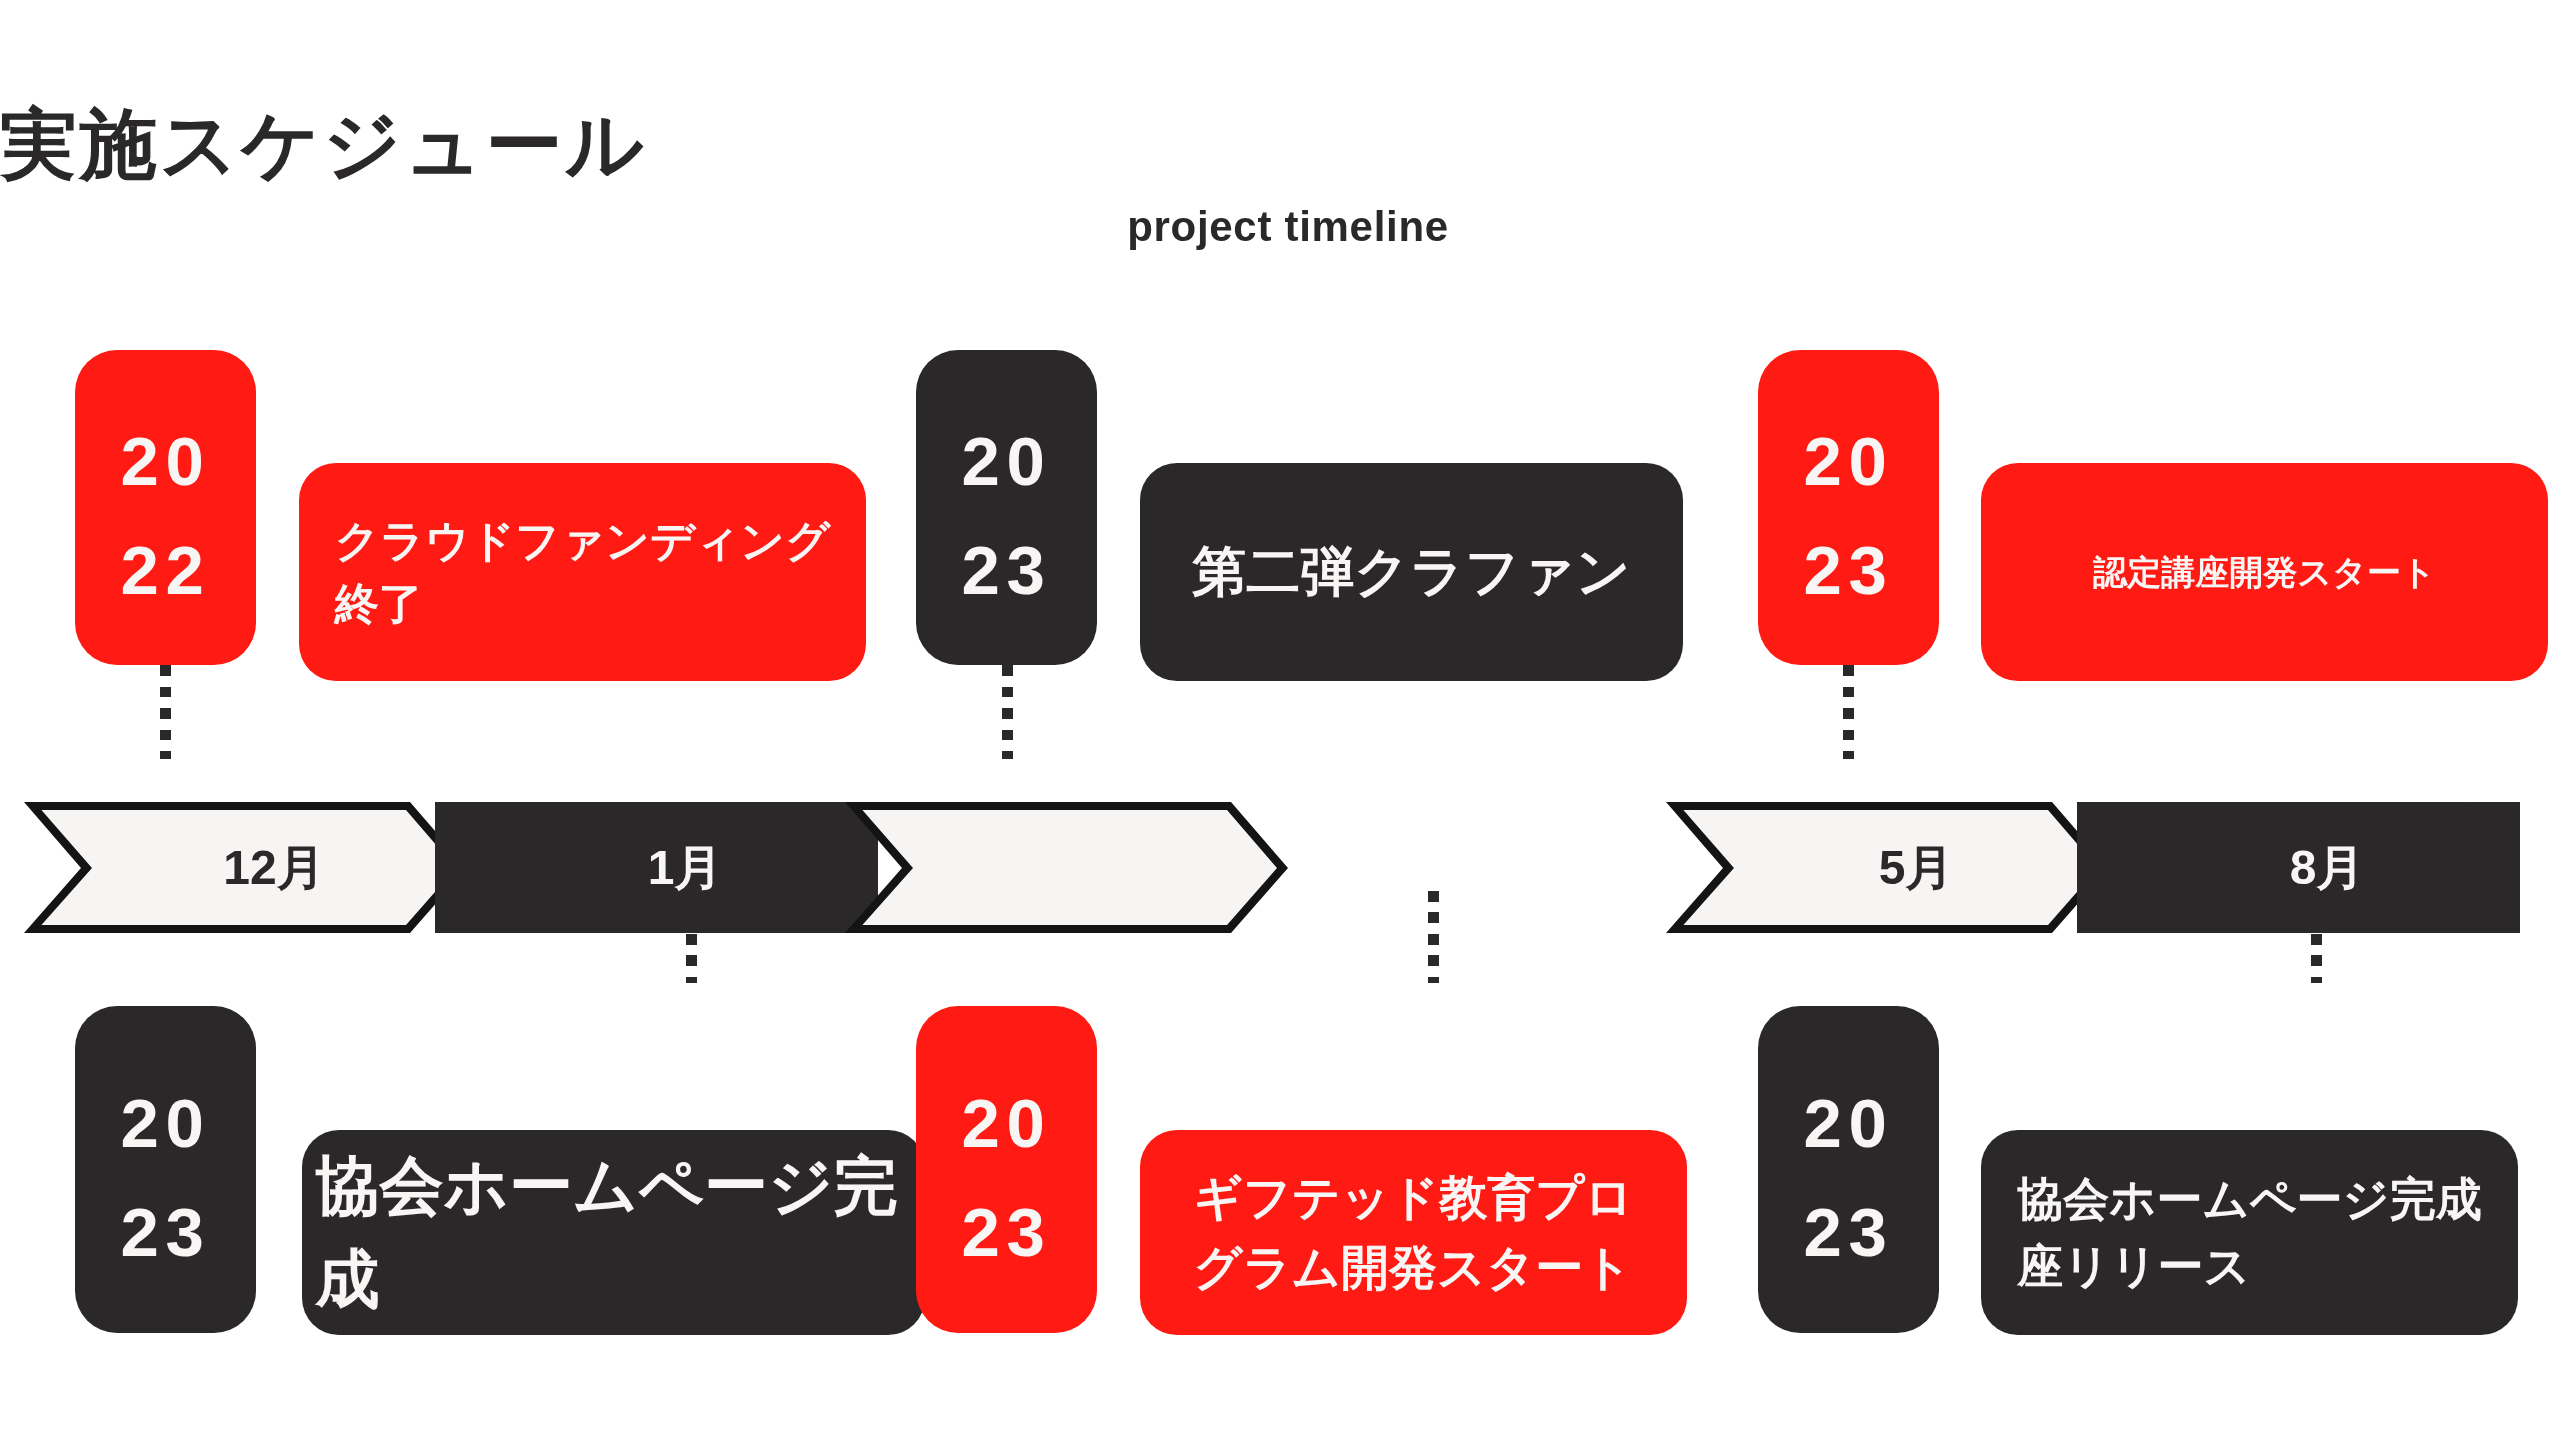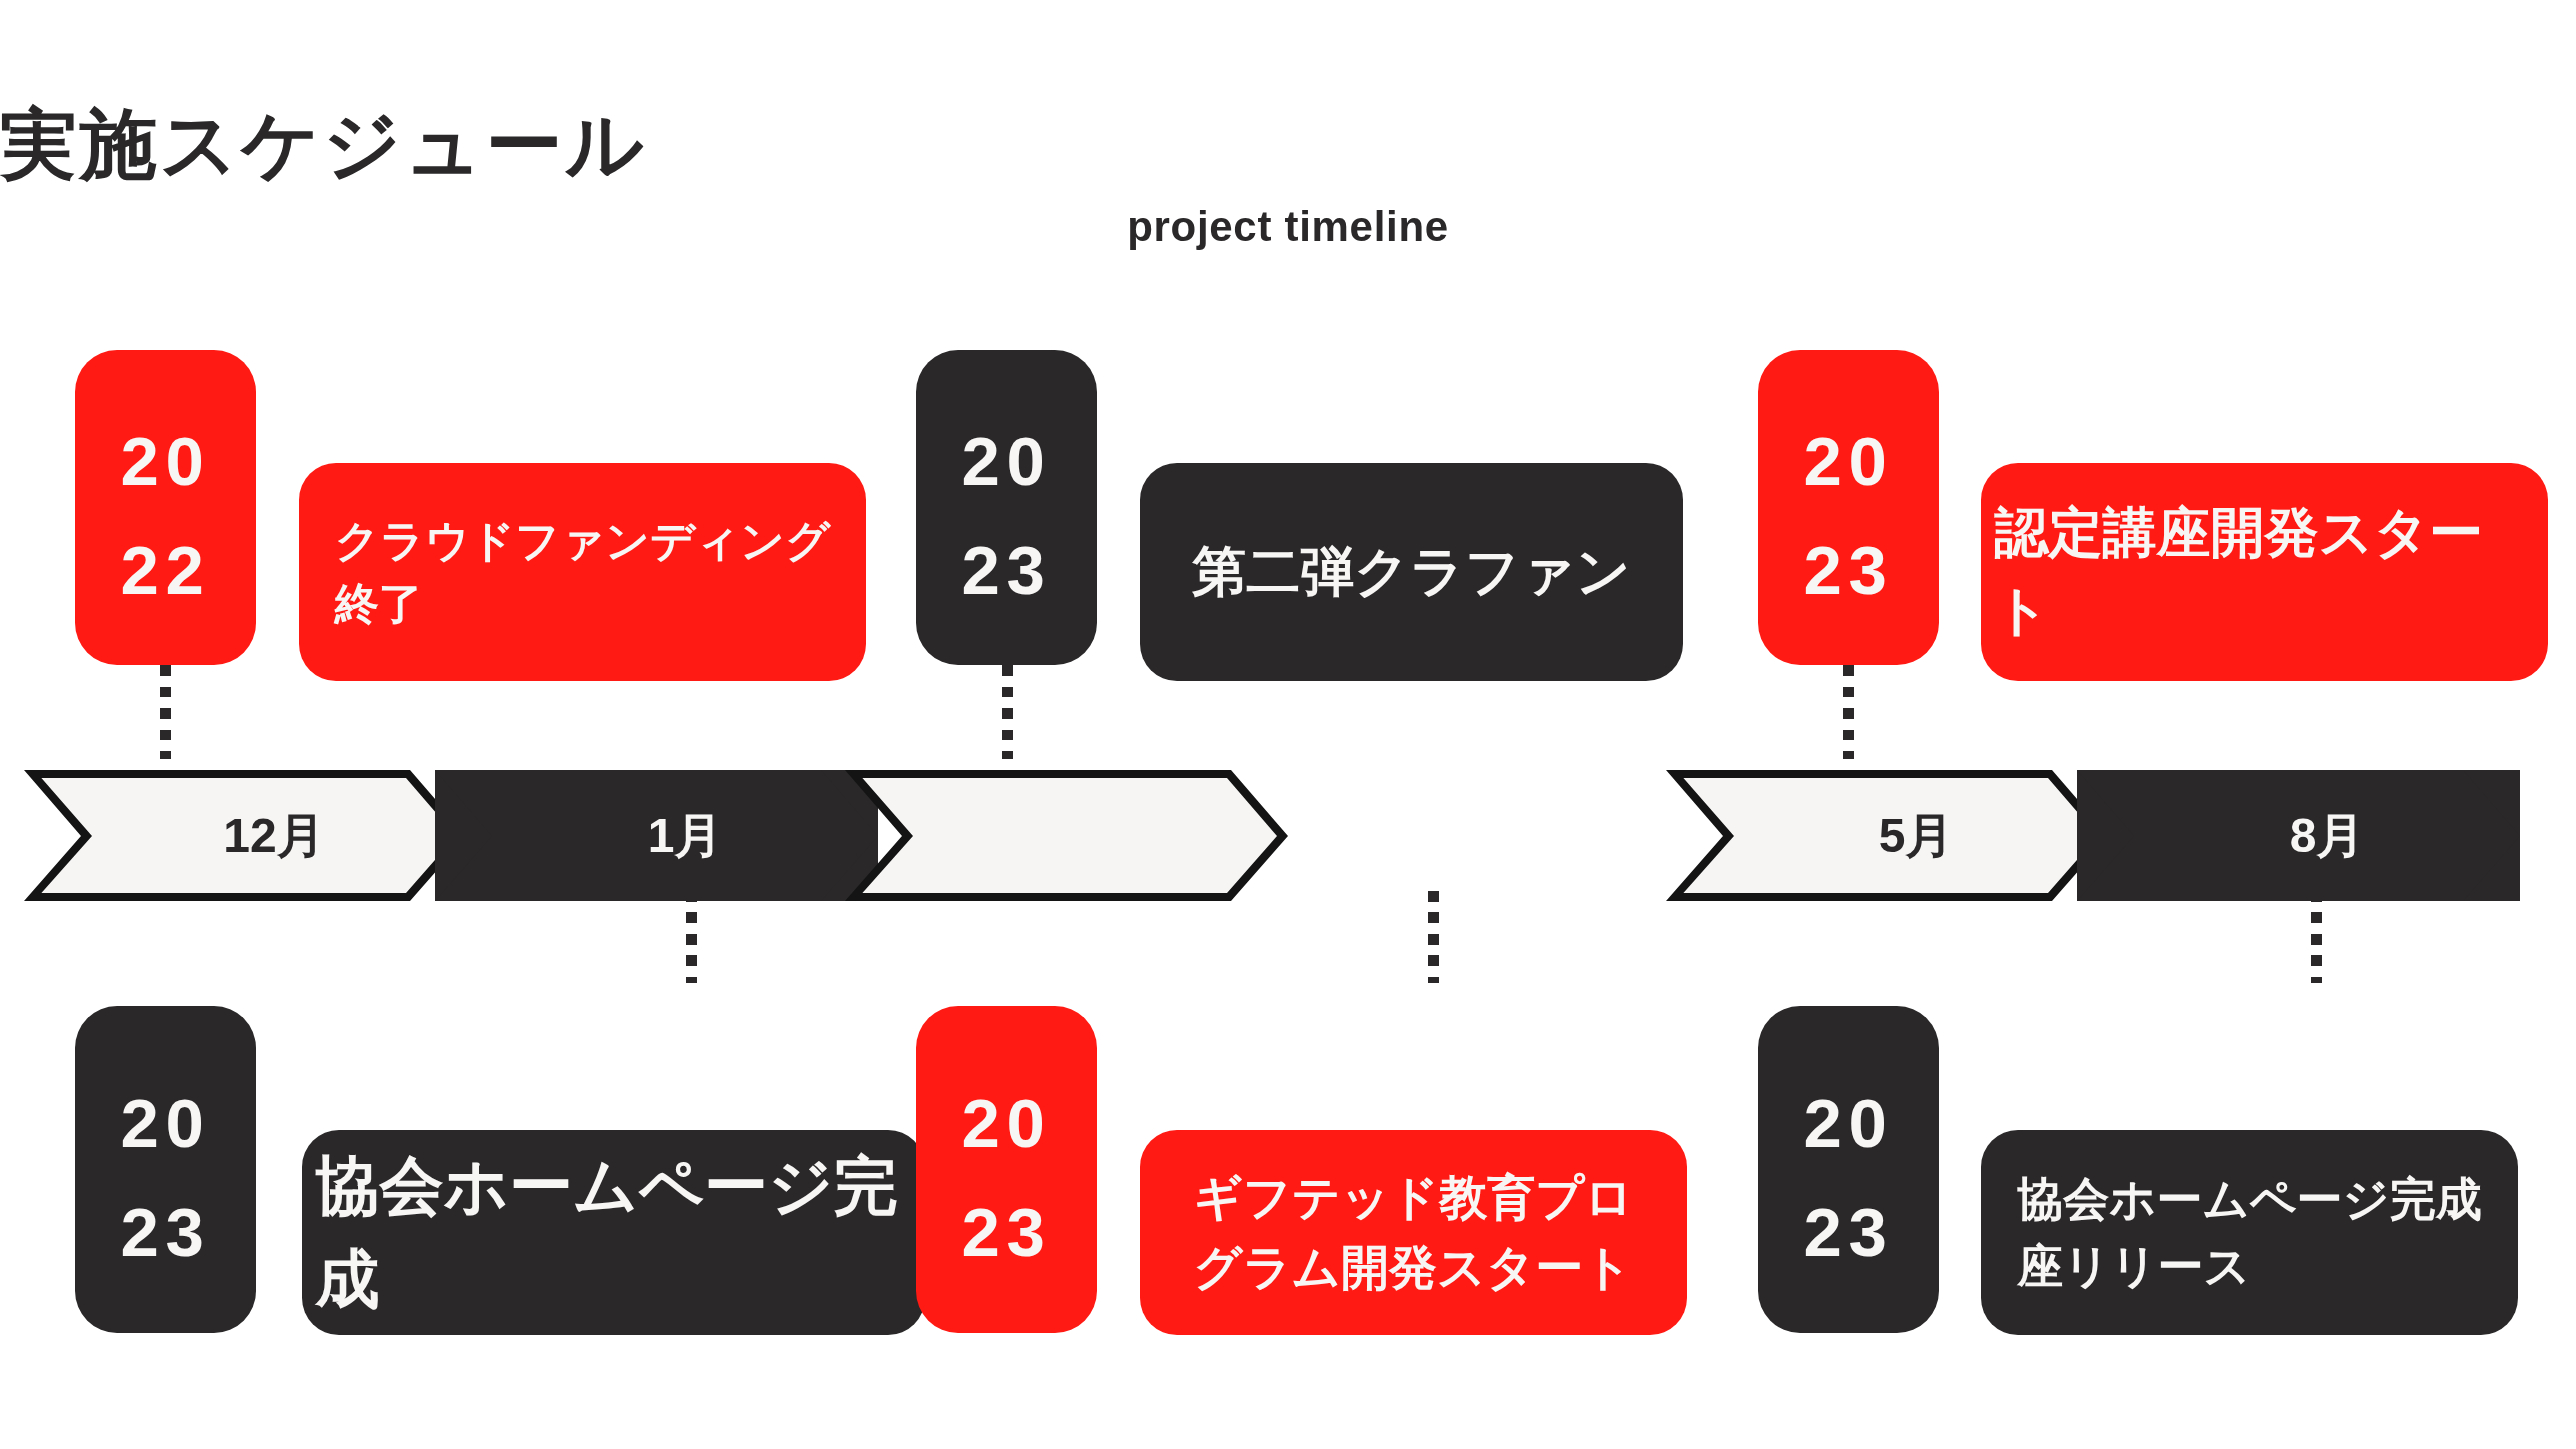--- a/index.html
+++ b/index.html
@@ -37,21 +37,21 @@
   .red{background:#FF1A14;}
   .dark{background:#2A2829;}
   
   .dotv{
     position:absolute;width:10.7px;
     background-image:repeating-linear-gradient(to bottom,#2A2829 0 10.7px,transparent 10.7px 21.5px);
   }
   .c-top{top:665px;height:94px;}
   .c-bot{top:891px;height:92px;}
   
-  .band{position:absolute;left:0;top:770px;width:2576px;height:131px;}
+  .band{position:absolute;left:0;top:802px;width:2576px;height:131px;}
   .seg{position:absolute;top:0;width:443px;height:131px;}
   .seg .shape{
     position:absolute;left:0;top:0;width:443px;height:131px;
     clip-path:polygon(0px 0px,386px 0px,443px 66px,386px 131px,0px 131px,57px 66px);
   }
   .seg.light .shape{background:#141414;}
   .seg.light .shape-in{
     position:absolute;left:0;top:0;width:443px;height:131px;
     clip-path:polygon(17.4px 8px,382px 8px,432px 66px,382px 123px,17.4px 123px,68px 66px);
     background:#F6F5F4;
@@ -95,21 +95,21 @@
       <div class="txt">第二弾クラファン</div>
     </div>
   </section>
 
   <section>
     <div class="badge red b-top" style="left:1758px">
       <span>20</span>
       <span>23</span>
     </div>
     <div class="dotv c-top" style="left:1843px"></div>
-    <div class="evlabel red l-top" style="left:1981px;width:567px;font-size:54px">
+    <div class="evlabel red l-top" style="left:1981px;width:567px;font-size:34px">
       <div class="txt">認定講座開発スタート</div>
     </div>
   </section>
 
   <div class="band">
     <div class="seg light" style="left:24px">
       <div class="shape">
           <div class="shape-in"></div>
         </div>
       <div class="mon">12月</div>

